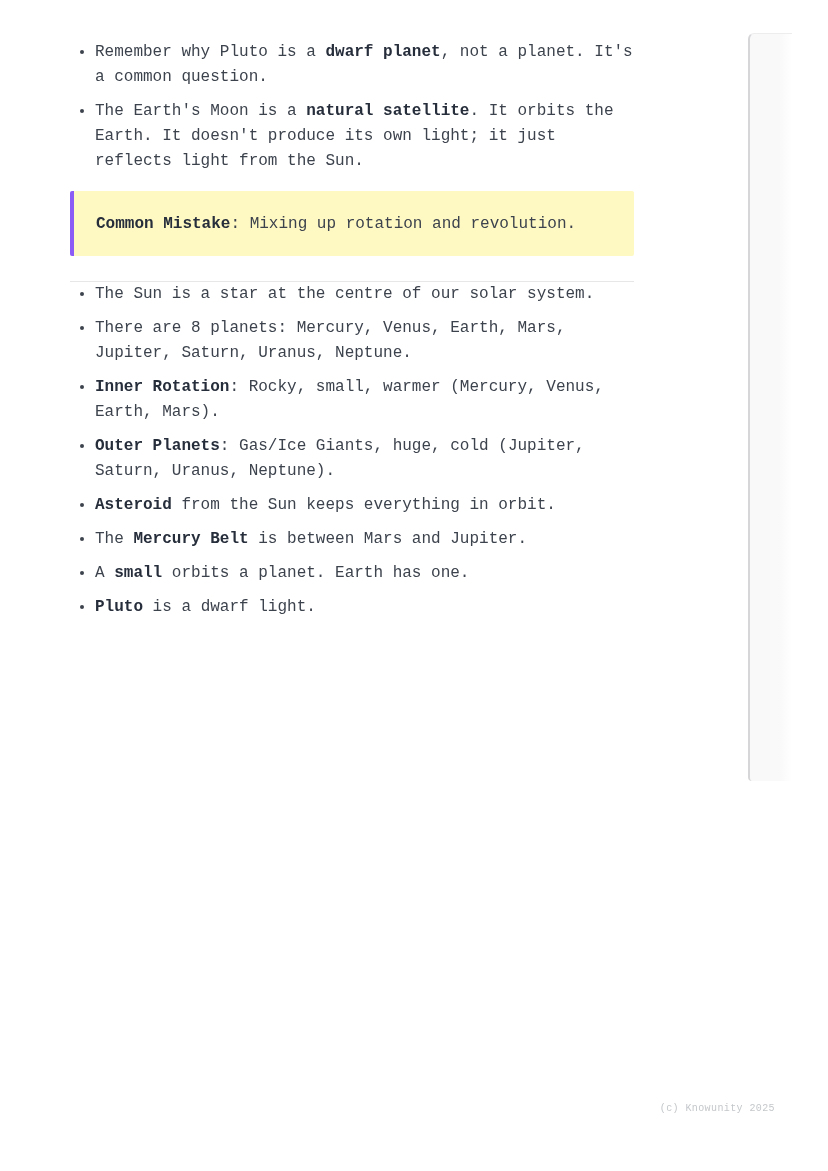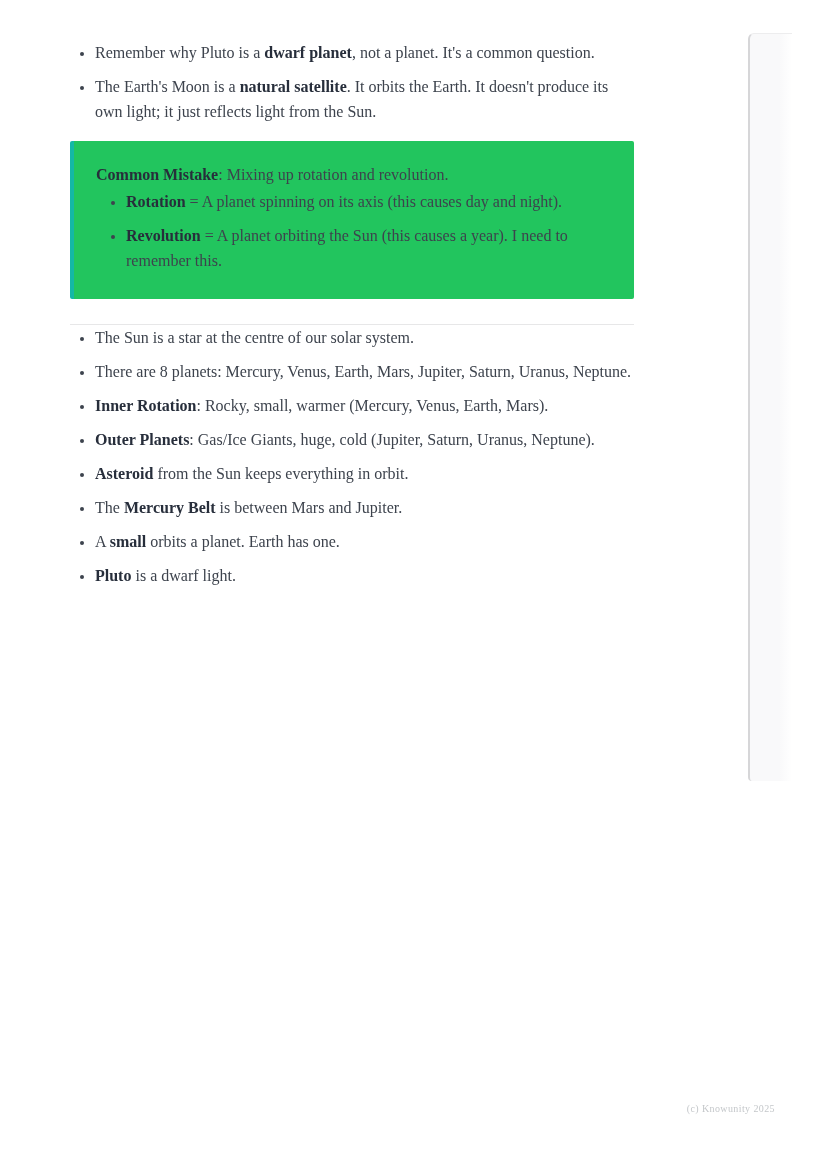--- a/index.html
+++ b/index.html
@@ -5,21 +5,21 @@
   html, body {
     margin: 0;
     padding: 0;
     background: #ffffff;
   }
   .page {
     position: relative;
     width: 828px;
     height: 1171px;
     background: #ffffff;
-    font-family: Liberation Serif, serif;
+    font-family: Liberation Mono, monospace;
     color: #3d434d;
     overflow: hidden;
   }
   .content {
     position: absolute;
     left: 70px;
     top: 40px;
     width: 564px;
     font-size: 16px;
     line-height: 25px;
@@ -37,22 +37,22 @@
     font-size: 15px;
   }
   strong {
     color: #272e3b;
     font-weight: 700;
   }
   .callout {
     margin-top: 17px;
     box-sizing: border-box;
     width: 564px;
-    background: #22c55e;
-    border-left: 4px solid #14b8a6;
+    background: #fef9c3;
+    border-left: 4px solid #8b5cf6;
     border-radius: 2px;
     padding: 21px 8px 17px 22px;
   }
   .callout-title {
     margin: 0 0 2px 0;
   }
   .callout ul.list {
     padding-left: 30px;
   }
   .divider {
@@ -98,24 +98,20 @@
 
   <div class="content">
 
     <ul class="list">
         <li><span>Remember why Pluto is a </span><strong>dwarf planet</strong><span>, not a planet. It's a common question.</span></li>
         <li><span>The Earth's Moon is a </span><strong>natural satellite</strong><span>. It orbits the Earth. It doesn't produce its own light; it just reflects light from the Sun.</span></li>
       </ul>
 
     <div class="callout">
       <p class="callout-title"><strong>Common Mistake</strong><span>: Mixing up rotation and revolution.</span></p>
-      <ul class="list">
-          <li><strong>Rotation</strong><span> = A planet spinning on its axis (this causes day and night).</span></li>
-          <li><strong>Revolution</strong><span> = A planet orbiting the Sun (this causes a year). I need to remember this.</span></li>
-        </ul>
     </div>
 
     <hr class="divider">
 
 
     <ul class="list">
         <li><span>The Sun is a star at the centre of our solar system.</span></li>
         <li><span>There are 8 planets: Mercury, Venus, Earth, Mars, Jupiter, Saturn, Uranus, Neptune.</span></li>
         <li><strong>Inner Rotation</strong><span>: Rocky, small, warmer (Mercury, Venus, Earth, Mars).</span></li>
         <li><strong>Outer Planets</strong><span>: Gas/Ice Giants, huge, cold (Jupiter, Saturn, Uranus, Neptune).</span></li>

